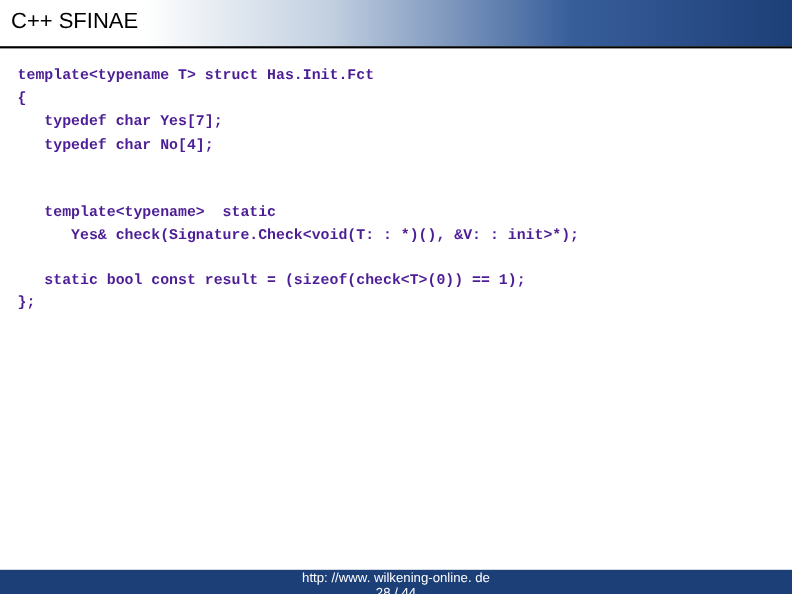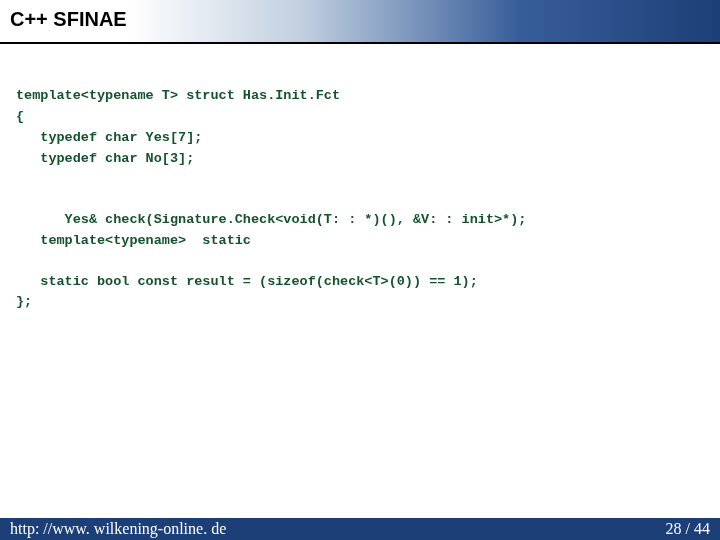--- a/index.html
+++ b/index.html
@@ -15,79 +15,79 @@
     width: 100%;
     height: 42px;
     background: linear-gradient(to right, #ffffff 0%, #ffffff 18%, #c1cfe0 42%, #385e9a 72%, #1d3f78 100%);
     position: relative;
   }
   .title {
     position: absolute;
     left: 10px;
     top: 8px;
     font-size: 20px;
-    font-weight: bold;
+    font-weight: normal;
     color: #000000;
     font-family: Arial, sans-serif;
   }
   .underline {
     position: absolute;
     left: 0;
     top: 42px;
     width: 100%;
     height: 2px;
     background: #000000;
   }
   .content {
     position: absolute;
     top: 60px;
     left: 16px;
     right: 16px;
     font-family: "Courier New", Courier, monospace;
     font-size: 13.5px;
     font-weight: bold;
     line-height: 1.55;
-    color: #14532d;
-    margin-top: 26px;
+    color: #4c1d95;
   }
   .content .line { white-space: pre; }
   .blank { height: 20px; }
   .footer {
     position: absolute;
     bottom: 0;
     left: 0;
     width: 100%;
     height: 22px;
     background: #1d3f78;
     color: #ffffff;
-    font-size: 16px;
-    font-family: Liberation Serif, serif;
+    font-size: 12px;
+    font-family: Liberation Sans, sans-serif;
     display: flex;
     justify-content: space-between;
     align-items: center;
     padding: 0 10px;
+    flex-direction: column;
   }
 </style>
 </head>
 <body>
 
 <div class="header-band">
   <div class="title">C++ SFINAE</div>
 </div>
 <div class="underline"></div>
 
 <div class="content">
   <div class="line">template&lt;typename T&gt; struct Has.Init.Fct</div>
   <div class="line">{</div>
   <div class="line">   typedef char Yes[7];</div>
-  <div class="line">   typedef char No[3];</div>
+  <div class="line">   typedef char No[4];</div>
   <div class="blank"></div>
   <div class="blank"></div>
+  <div class="line">   template&lt;typename&gt;  static</div>
   <div class="line">      Yes&amp; check(Signature.Check&lt;void(T: : *)(), &amp;V: : init&gt;*);</div>
-  <div class="line">   template&lt;typename&gt;  static</div>
   <div class="blank"></div>
   <div class="line">   static bool const result = (sizeof(check&lt;T&gt;(0)) == 1);</div>
   <div class="line">};</div>
 </div>
 
 <div class="footer">
   <span>http: //www. wilkening-online. de</span>
   <span>28 / 44</span>
 </div>
 

